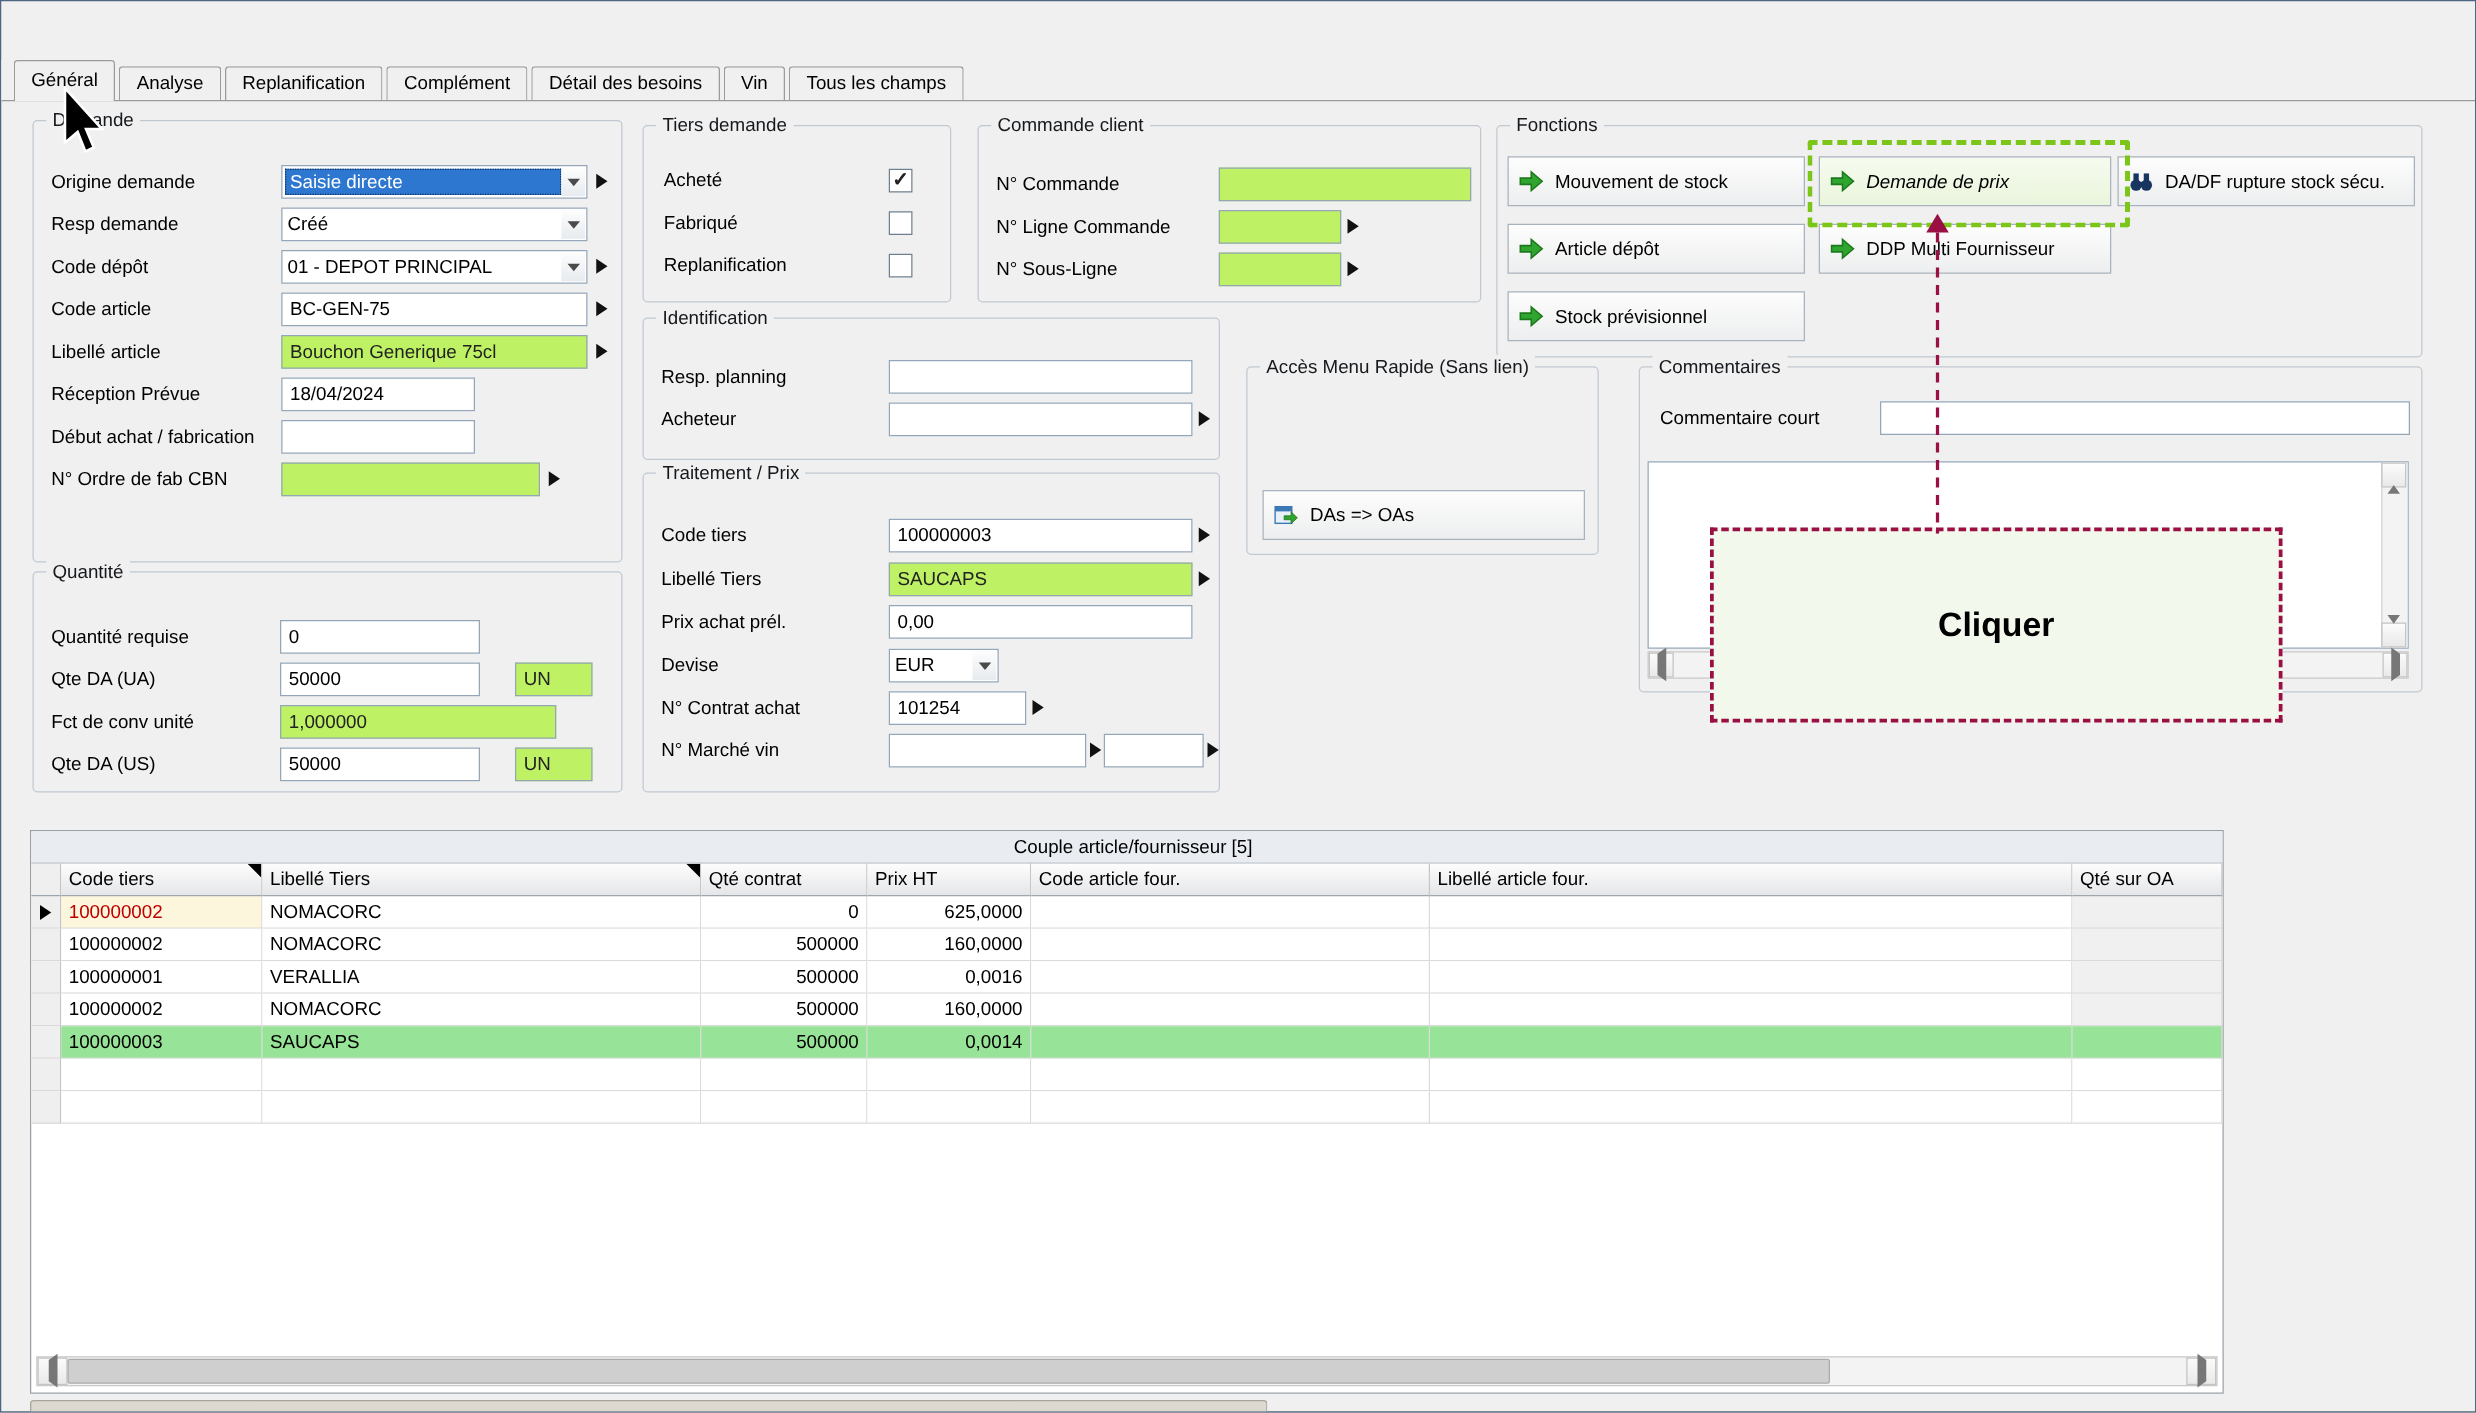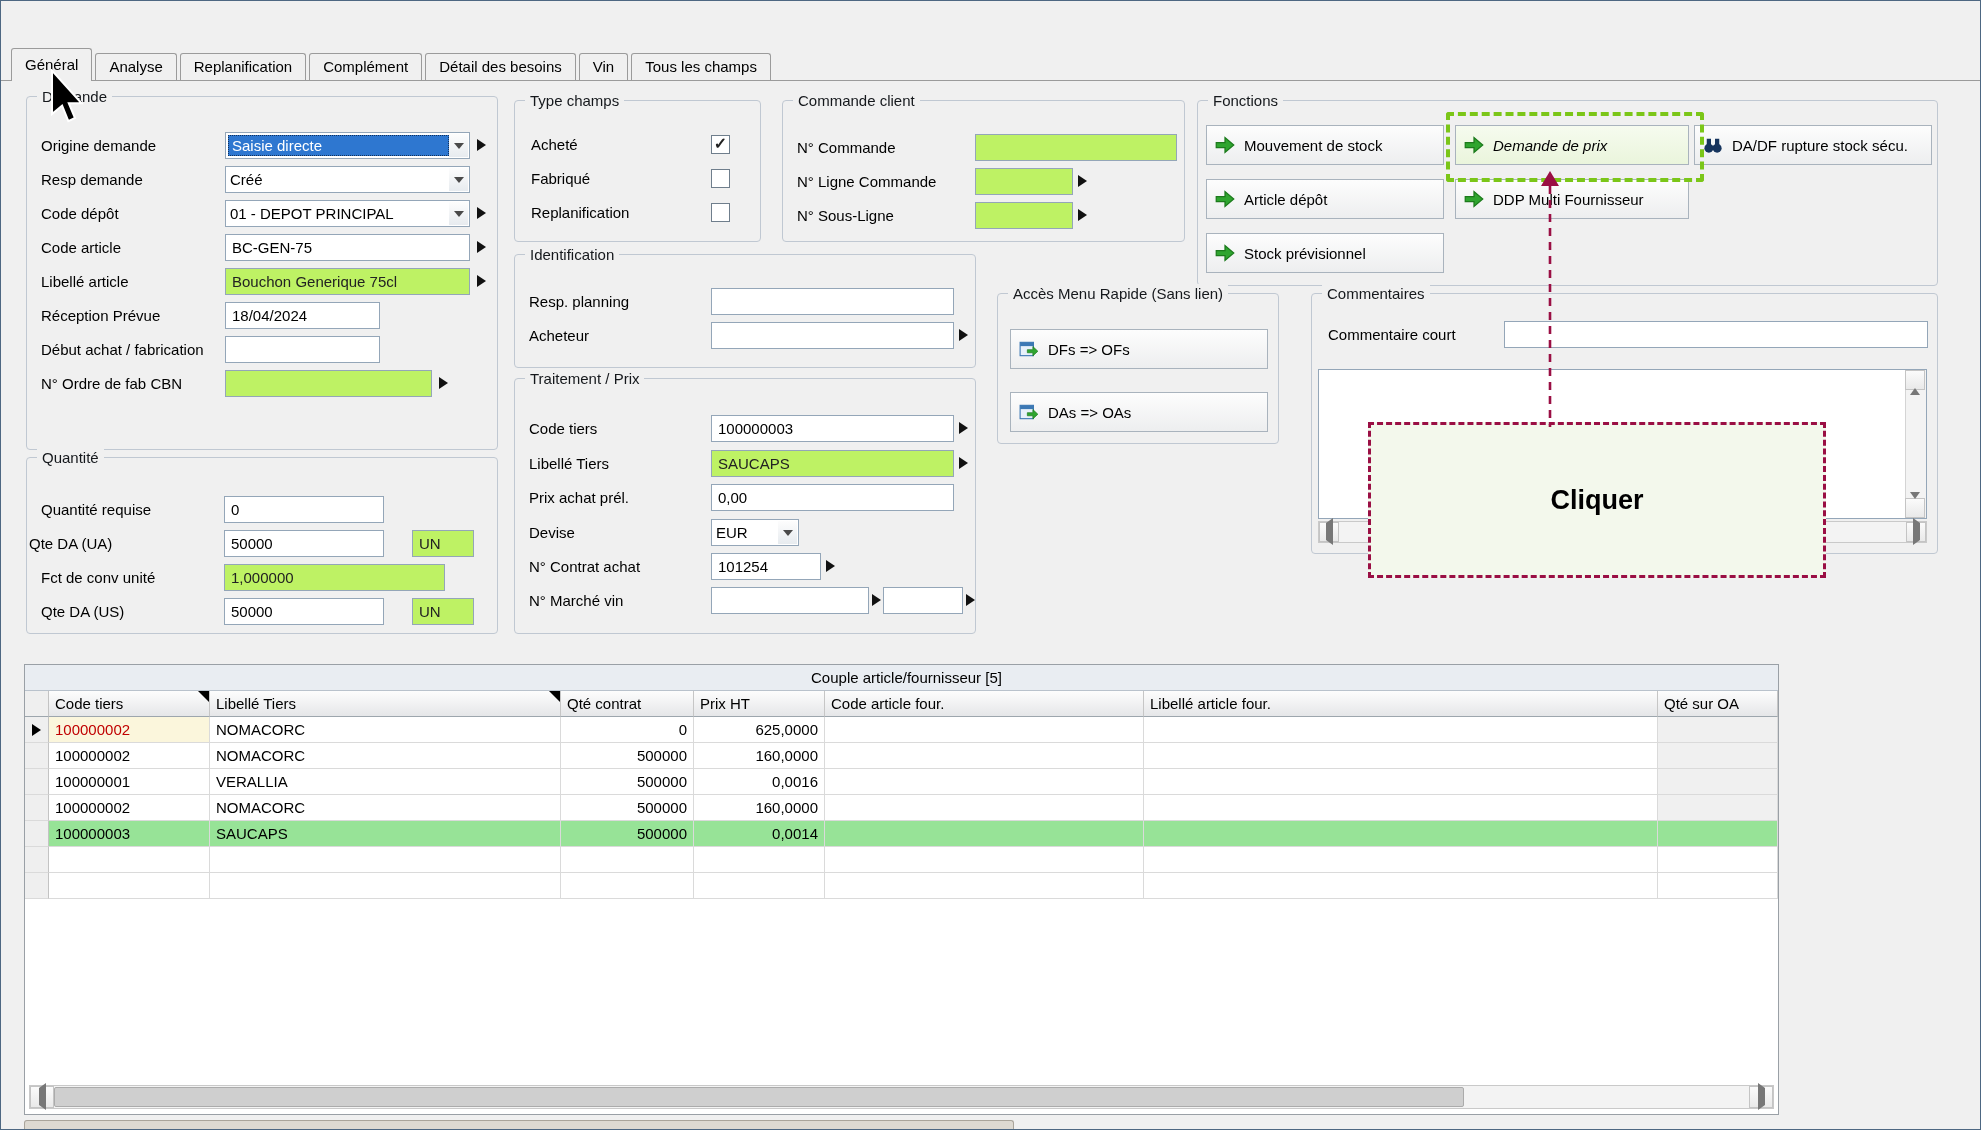--- a/index.html
+++ b/index.html
@@ -148,34 +148,34 @@
     <span class="lbl" style="left:14px;top:273px">N° Ordre de fab CBN</span>
     <div class="txt dis" style="left:198px;top:273px;width:207px"></div>
     <span class="farrow" style="left:412px;top:280px"></span>
   </div>
 
   <div class="grp" style="left:25px;top:456px;width:472px;height:177px">
     <span class="legend">Quantité</span>
     <span class="lbl" style="left:14px;top:38px">Quantité requise</span>
     <div class="txt" style="left:197px;top:38px;width:160px">0</div>
 
-    <span class="lbl" style="left:2px;top:72px">Qte DA (UA)</span>
+    <span class="lbl" style="left:14px;top:72px">Qte DA (UA)</span>
     <div class="txt" style="left:197px;top:72px;width:160px">50000</div>
     <div class="txt dis" style="left:385px;top:72px;width:62px">UN</div>
 
     <span class="lbl" style="left:14px;top:106px">Fct de conv unité</span>
     <div class="txt dis" style="left:197px;top:106px;width:221px">1,000000</div>
 
     <span class="lbl" style="left:14px;top:140px">Qte DA (US)</span>
     <div class="txt" style="left:197px;top:140px;width:160px">50000</div>
     <div class="txt dis" style="left:385px;top:140px;width:62px">UN</div>
   </div>
 
   <div class="grp" style="left:513px;top:99px;width:247px;height:142px">
-    <span class="legend">Type champs</span>
+    <span class="legend">Tiers demande</span>
     <span class="lbl" style="left:16px;top:30px">Acheté</span>
     <span class="chk checked" style="left:196px;top:34px"></span>
     <span class="lbl" style="left:16px;top:64px">Fabriqué</span>
     <span class="chk" style="left:196px;top:68px"></span>
     <span class="lbl" style="left:16px;top:98px">Replanification</span>
     <span class="chk" style="left:196px;top:102px"></span>
   </div>
 
   <div class="grp" style="left:513px;top:253px;width:462px;height:114px">
     <span class="legend">Identification</span>
@@ -272,28 +272,20 @@
     <div class="fbtn" style="left:8px;top:132px;width:238px">
       <span class="icn"><svg viewBox="0 0 16 16" width="20" height="20">
             <path d="M1 6h7V2l7 6-7 6v-4H1z" fill="#2FA52F" stroke="#1C7A1C"></path>
           </svg></span>
       <span>Stock prévisionnel</span>
     </div>
   </div>
 
   <div class="grp" style="left:996px;top:292px;width:282px;height:151px">
     <span class="legend">Accès Menu Rapide (Sans lien)</span>
-    <div class="fbtn" style="left:12px;top:35px;width:258px">
-      <span class="icn"><svg viewBox="0 0 18 18" width="20" height="20">
-            <rect x="1" y="3" width="12" height="12" fill="#E8F1FA" stroke="#3C78B4"></rect>
-            <rect x="1" y="3" width="12" height="3.4" fill="#3C78B4"></rect>
-            <path d="M7.5 9.6h5V6.8l4.5 4.2-4.5 4.2v-2.8h-5z" fill="#2FA52F" stroke="#1C7A1C" stroke-width="0.6"></path>
-          </svg></span>
-      <span>DFs =&gt; OFs</span>
-    </div>
     <div class="fbtn" style="left:12px;top:98px;width:258px">
       <span class="icn"><svg viewBox="0 0 18 18" width="20" height="20">
             <rect x="1" y="3" width="12" height="12" fill="#E8F1FA" stroke="#3C78B4"></rect>
             <rect x="1" y="3" width="12" height="3.4" fill="#3C78B4"></rect>
             <path d="M7.5 9.6h5V6.8l4.5 4.2-4.5 4.2v-2.8h-5z" fill="#2FA52F" stroke="#1C7A1C" stroke-width="0.6"></path>
           </svg></span>
       <span>DAs =&gt; OAs</span>
     </div>
   </div>
 

